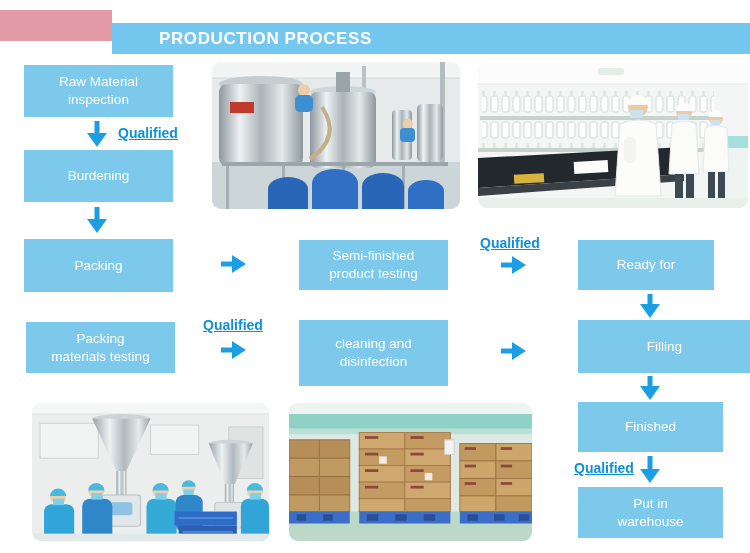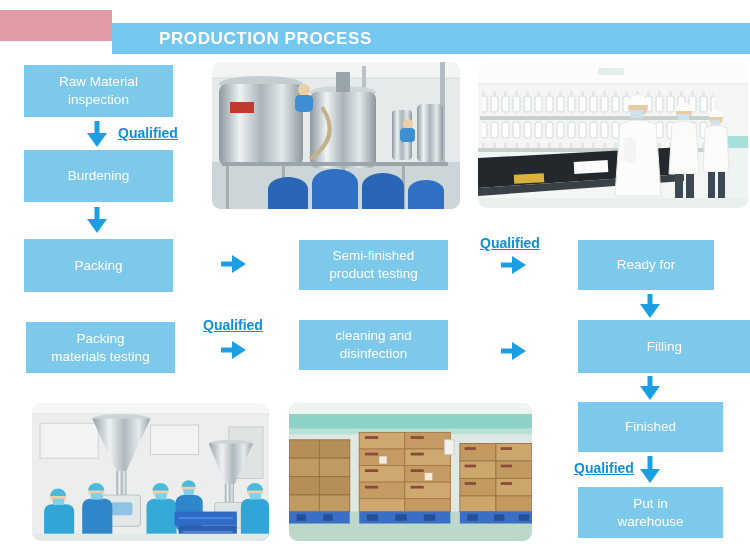--- a/index.html
+++ b/index.html
@@ -56,21 +56,21 @@
 <div class="abs fbox" style="left:26px;top:322px;width:149px;height:51px;">
   <span>Packing</span>
   <span>materials testing</span>
 </div>
 
 <div class="abs fbox" style="left:299px;top:240px;width:149px;height:50px;">
   <span>Semi-finished</span>
   <span>product testing</span>
 </div>
 
-<div class="abs fbox" style="left:299px;top:320px;width:149px;height:50px;">
+<div class="abs fbox" style="left:299px;top:320px;width:149px;height:66px;">
   <span>cleaning and</span>
   <span>disinfection</span>
 </div>
 
 <div class="abs fbox" style="left:578px;top:240px;width:136px;height:50px;">
   <span>Ready for</span>
 </div>
 
 <div class="abs fbox" style="left:578px;top:320px;width:173px;height:53px;">
   <span>Filling</span>

